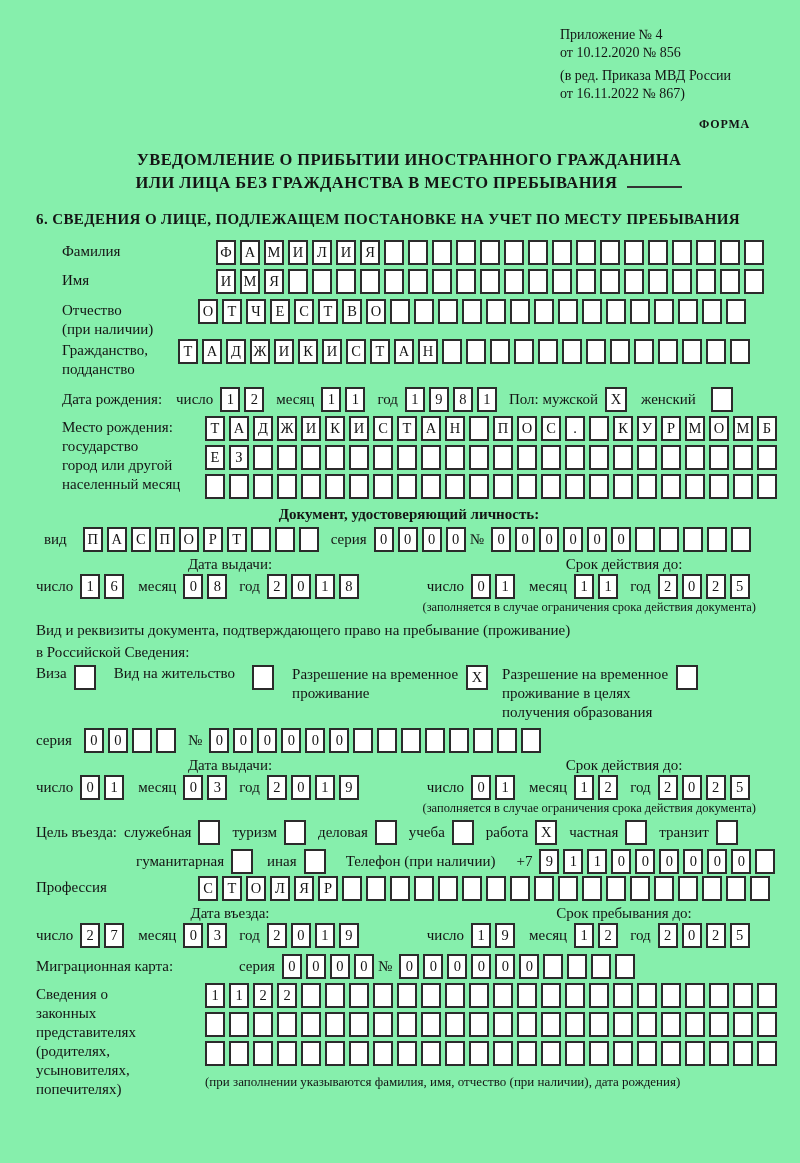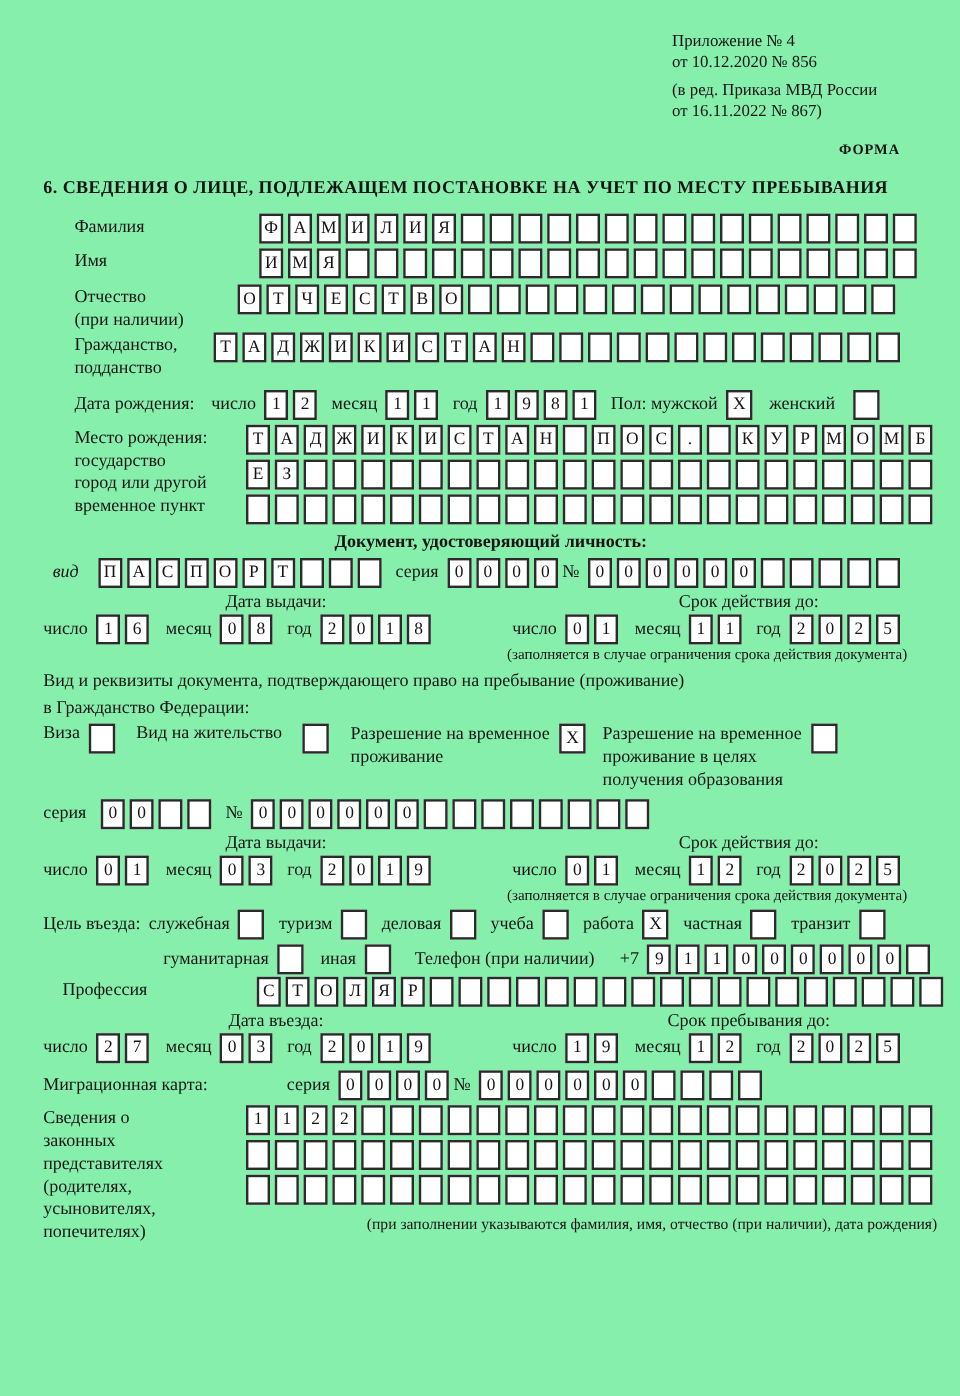--- a/index.html
+++ b/index.html
@@ -43,36 +43,40 @@
   .date-heads { display: flex; margin-top: 4px; }
   .date-heads .dh-left { width: 330px; margin-left: 36px; text-align: center; }
   .date-heads .dh-right { width: 330px; margin-left: 78px; text-align: center; }
   .date-cells { display: flex; align-items: center; margin-top: 1px; }
   .date-left { display: flex; align-items: center; }
   .date-right { display: flex; align-items: center; margin-left: 64px; }
   .date-note { text-align: right; padding-right: 26px; font-size: 12.5px; margin-top: 1px; white-space: nowrap; }
 
   .para { font-size: 15px; line-height: 21px; margin-top: 5px; }
   .multi { flex: none; text-align: left; line-height: 19px; }
-  .reps-note { text-align: right; font-size: 13px; margin-top: 8px; white-space: nowrap; }
+  .reps-note { text-align: left; font-size: 13px; margin-top: 8px; white-space: nowrap; }
 </style>
 </head>
 <body>
 
 <div class="page">
 
   <div class="hdr">
     <div>Приложение № 4</div>
     <div class="ln3">от 10.12.2020 № 856</div>
     <div>(в ред. Приказа МВД России</div>
     <div>от 16.11.2022 № 867)</div>
   </div>
 
   <div class="forma">ФОРМА</div>
 
+  <div class="title">
+    <div>УВЕДОМЛЕНИЕ О ПРИБЫТИИ ИНОСТРАННОГО ГРАЖДАНИНА</div>
+    <div><span>ИЛИ ЛИЦА БЕЗ ГРАЖДАНСТВА В МЕСТО ПРЕБЫВАНИЯ</span><span class="blank"></span></div>
+  </div>
 
   <div class="sec1">6. СВЕДЕНИЯ О ЛИЦЕ, ПОДЛЕЖАЩЕМ ПОСТАНОВКЕ НА УЧЕТ ПО МЕСТУ ПРЕБЫВАНИЯ</div>
 
   <div class="row top mt12">
     <div class="lbl w180">Фамилия</div>
     <div class="cells">
         <span class="cell">Ф</span>
         <span class="cell">А</span>
         <span class="cell">М</span>
         <span class="cell">И</span>
@@ -215,21 +219,21 @@
     <span class="cell cb">X</span>
     <span class="li ml10">женский</span>
     <span class="cell cb ml8"></span>
   </div>
 
   <div class="row top mt4">
     <div class="lbl w169">
       <div>Место рождения:</div>
       <div>государство</div>
       <div>город или другой</div>
-      <div>временное пункт</div>
+      <div>населенный месяц</div>
     </div>
     <div class="cellcol">
       <div class="cells">
           <span class="cell">Т</span>
           <span class="cell">А</span>
           <span class="cell">Д</span>
           <span class="cell">Ж</span>
           <span class="cell">И</span>
           <span class="cell">К</span>
           <span class="cell">И</span>
@@ -302,21 +306,21 @@
           <span class="cell"></span>
           <span class="cell"></span>
           <span class="cell"></span>
         </div>
     </div>
   </div>
 
   <div class="doc-head">Документ, удостоверяющий личность:</div>
 
   <div class="row mt4">
-    <span class="li" style="padding-left:8px; margin-right:16px;font-style:italic;">вид</span>
+    <span class="li" style="padding-left:8px; margin-right:16px;">вид</span>
     <div class="cells">
         <span class="cell">П</span>
         <span class="cell">А</span>
         <span class="cell">С</span>
         <span class="cell">П</span>
         <span class="cell">О</span>
         <span class="cell">Р</span>
         <span class="cell">Т</span>
         <span class="cell"></span>
         <span class="cell"></span>
@@ -387,21 +391,21 @@
             <span class="cell">0</span>
             <span class="cell">2</span>
             <span class="cell">5</span>
           </div>
       </div>
     </div>
     <div class="date-note">(заполняется в случае ограничения срока действия документа)</div>
   </div>
 
   <div class="para">Вид и реквизиты документа, подтверждающего право на пребывание (проживание)</div>
-  <div class="para" style="margin-top:1px;">в Гражданство Федерации:</div>
+  <div class="para" style="margin-top:1px;">в Российской Сведения:</div>
 
   <div class="row top mt2">
     <span class="li">Виза</span>
     <span class="cell cb"></span>
     <span class="li ml14">Вид на жительство</span>
     <span class="cell cb ml10"></span>
     <div class="multi ml14">
       <div>Разрешение на временное</div>
       <div>проживание</div>
     </div>
@@ -522,21 +526,21 @@
         <span class="cell">0</span>
         <span class="cell">0</span>
         <span class="cell">0</span>
         <span class="cell">0</span>
         <span class="cell">0</span>
         <span class="cell"></span>
       </div>
   </div>
 
   <div class="row top mt2">
-    <div class="lbl w162" style="padding-left:0;margin-left:16px;">Профессия</div>
+    <div class="lbl w162" style="padding-left:0;">Профессия</div>
     <div class="cells">
         <span class="cell">С</span>
         <span class="cell">Т</span>
         <span class="cell">О</span>
         <span class="cell">Л</span>
         <span class="cell">Я</span>
         <span class="cell">Р</span>
         <span class="cell"></span>
         <span class="cell"></span>
         <span class="cell"></span>

